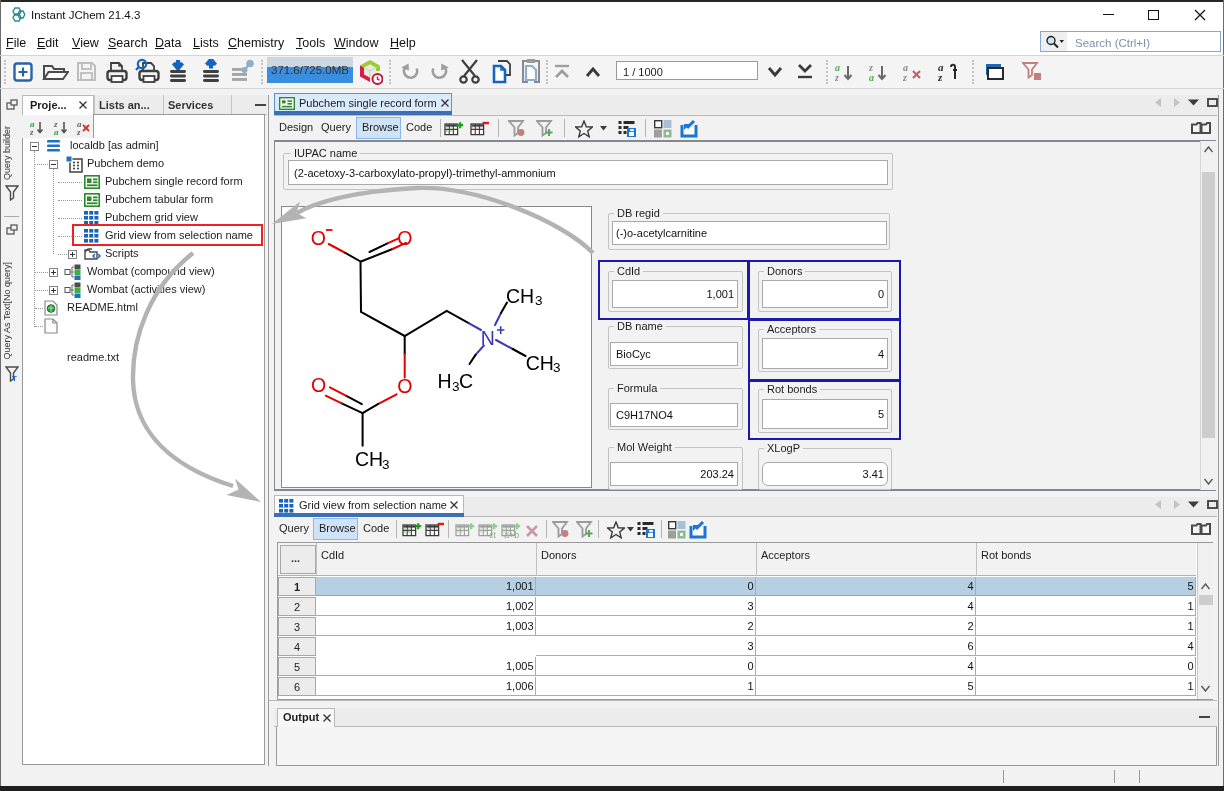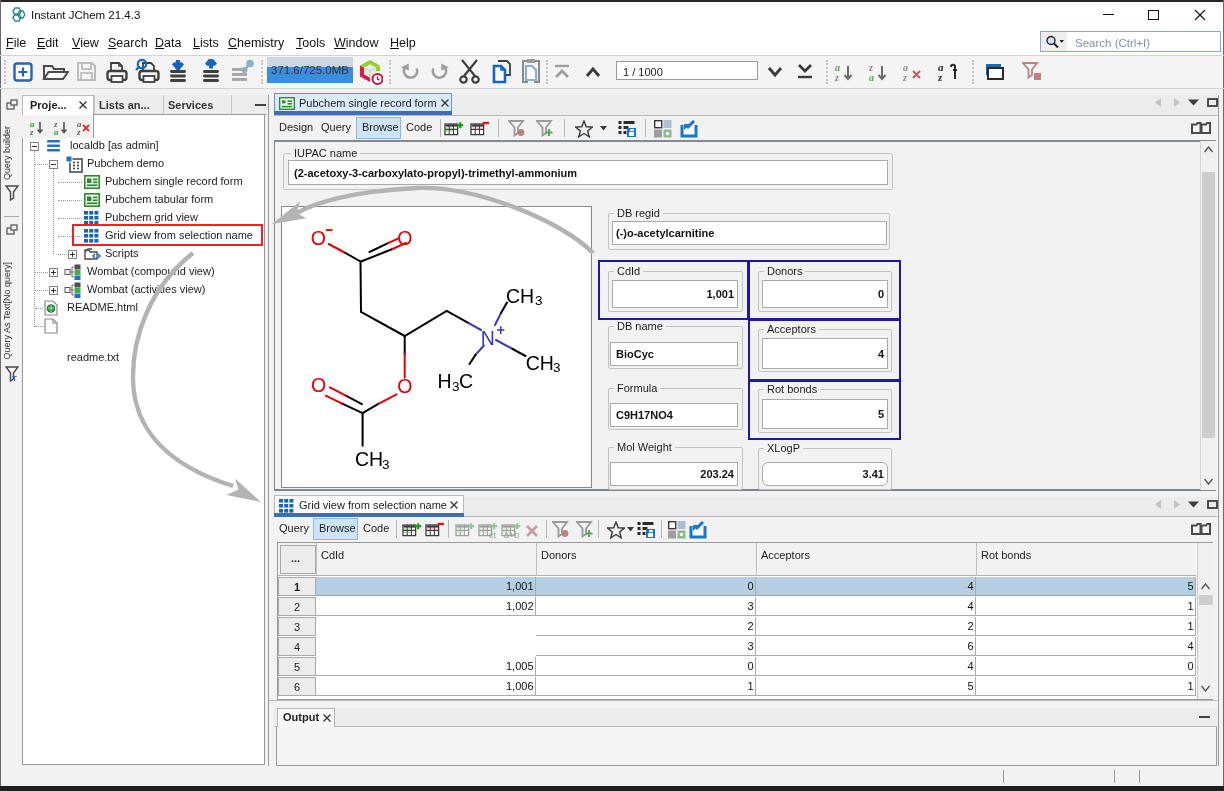--- a/index.html
+++ b/index.html
@@ -1,21 +1,21 @@
 <!DOCTYPE html>
 <html><head>
 <meta charset="utf-8">
 <style>
 *{margin:0;padding:0;box-sizing:border-box;}
 html,body{width:1224px;height:791px;overflow:hidden;}
 body{font-family:"Liberation Sans",sans-serif;background:#f2f2f2;position:relative;font-size:11px;color:#1c1c1c;}
 .a{position:absolute;}
 .fs{position:absolute;border:1px solid #c3c3c3;border-radius:2px;}
 .inp{position:absolute;background:#fff;border:1px solid #a9a9a9;font-size:11px;color:#111;line-height:1;}
-.inp span{position:absolute;top:50%;transform:translateY(-50%);font-weight:bold;}
+.inp span{position:absolute;top:50%;transform:translateY(-50%);}
 .bluebox{position:absolute;border:2px solid #1c18ae;}
 .grip{position:absolute;width:3px;border-left:2px dotted #c2c2c2;}
 .tabtxt{font-size:11px;color:#1c1c1c;}
 </style>
 </head>
 <body>
 
 <div class="a" style="left:0;top:0;width:1224px;height:2px;background:#262626;"></div>
 <div class="a" style="left:0;top:0;width:1px;height:791px;background:#6b6b6b;"></div>
 <div class="a" style="left:1223px;top:0;width:1px;height:791px;background:#6b6b6b;"></div>
@@ -766,20 +766,21 @@
       </div>
     <div class="grow" style="top:597px;">
         <div class="rh">2</div>
         <div class="c c1">1,002</div>
         <div class="c c2">3</div>
         <div class="c c3">4</div>
         <div class="c c4">1</div>
       </div>
     <div class="grow" style="top:617px;">
         <div class="rh">3</div>
+        <div class="c c1">1,003</div>
         <div class="c c2">2</div>
         <div class="c c3">2</div>
         <div class="c c4">1</div>
       </div>
     <div class="grow" style="top:637px;">
         <div class="rh">4</div>
         <div class="c c2">3</div>
         <div class="c c3">6</div>
         <div class="c c4">4</div>
       </div>

